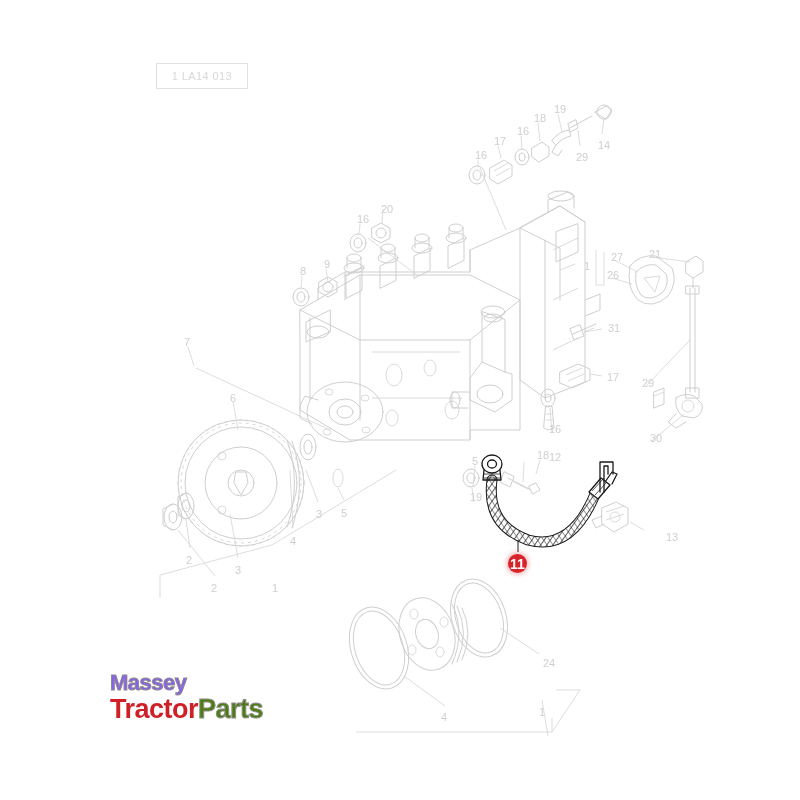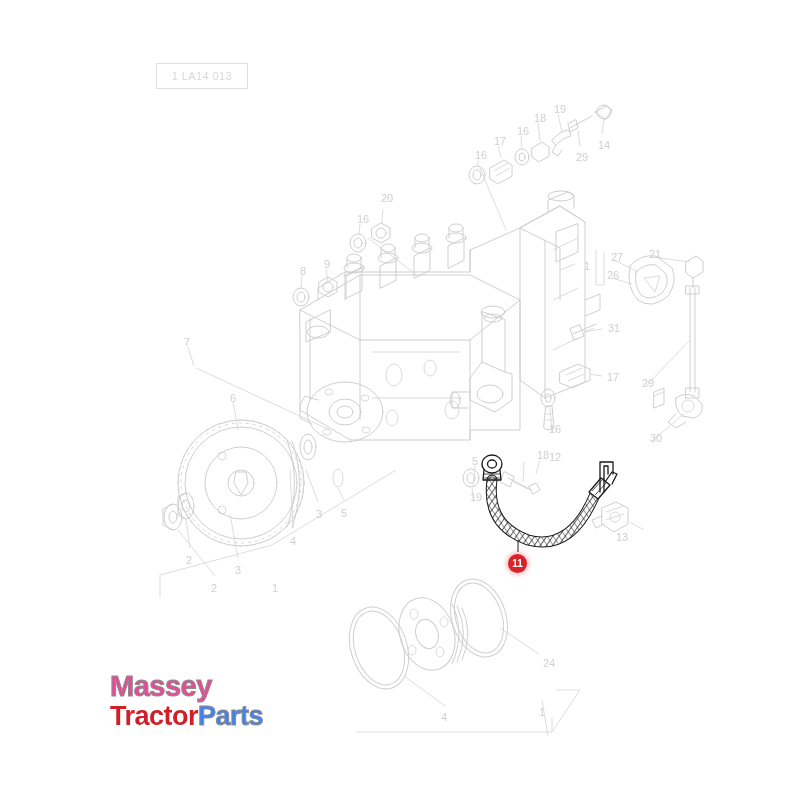--- a/index.html
+++ b/index.html
@@ -52,37 +52,37 @@
     width: 180px;
     height: 56px;
     user-select: none;
   }
   .logo-line {
     font-weight: bold;
     line-height: 1;
     white-space: nowrap;
   }
   #logo-line1 {
-    font-size: 29px;
-    color: #ec4899;
+    font-size: 22px;
+    color: #8b5cf6;
     -webkit-text-stroke: 1px #8d8d8d;
     text-shadow: 0 0 0 #8d8d8d;
     letter-spacing: -0.5px;
   }
   #logo-line2 {
     font-size: 27px;
     letter-spacing: -0.5px;
     margin-top: 2px;
   }
   #logo-tractor {
     color: #cf2027;
     text-align: center;
   }
   #logo-parts {
-    color: #3b82f6;
+    color: #4d7c0f;
     -webkit-text-stroke: 1px #8d8d8d;
   }
   
   .callout {
     position: absolute;
     font-size: 11px;
     color: #cfcfcf;
     line-height: 1;
     user-select: none;
     white-space: nowrap;
@@ -95,21 +95,21 @@
     width: 19px;
     height: 19px;
     border-radius: 50%;
     background: #d8232a;
     box-shadow: 0 0 4px 2px rgba(216,35,42,0.28);
     display: flex;
     align-items: center;
     justify-content: center;
   }
   #highlight-badge-label {
-    font-size: 10px;
+    font-size: 14px;
     font-weight: bold;
     color: #ffffff;
     line-height: 1;
   }
 </style>
 </head>
 <body>
 
 <div id="stage">
 
@@ -448,42 +448,42 @@
 
   <div id="callout-layer">
       <span class="callout" style="left: 475px; top: 150px;">16</span>
       <span class="callout" style="left: 494px; top: 136px;">17</span>
       <span class="callout" style="left: 517px; top: 126px;">16</span>
       <span class="callout" style="left: 534px; top: 113px;">18</span>
       <span class="callout" style="left: 554px; top: 104px;">19</span>
       <span class="callout" style="left: 576px; top: 152px;">29</span>
       <span class="callout" style="left: 598px; top: 140px;">14</span>
       <span class="callout" style="left: 357px; top: 214px;">16</span>
-      <span class="callout" style="left: 381px; top: 193px;">20</span>
+      <span class="callout" style="left: 381px; top: 204px;">20</span>
       <span class="callout" style="left: 300px; top: 266px;">8</span>
       <span class="callout" style="left: 324px; top: 259px;">9</span>
       <span class="callout" style="left: 584px; top: 261px;">1</span>
       <span class="callout" style="left: 611px; top: 252px;">27</span>
       <span class="callout" style="left: 649px; top: 249px;">21</span>
       <span class="callout" style="left: 607px; top: 270px;">26</span>
       <span class="callout" style="left: 608px; top: 323px;">31</span>
       <span class="callout" style="left: 184px; top: 337px;">7</span>
       <span class="callout" style="left: 607px; top: 372px;">17</span>
       <span class="callout" style="left: 642px; top: 378px;">29</span>
       <span class="callout" style="left: 230px; top: 393px;">6</span>
       <span class="callout" style="left: 549px; top: 424px;">16</span>
       <span class="callout" style="left: 650px; top: 433px;">30</span>
       <span class="callout" style="left: 472px; top: 456px;">5</span>
       <span class="callout" style="left: 521px; top: 452px; margin-left: 28px;">12</span>
       <span class="callout" style="left: 537px; top: 450px;">18</span>
       <span class="callout" style="left: 316px; top: 509px;">3</span>
       <span class="callout" style="left: 341px; top: 508px;">5</span>
       <span class="callout" style="left: 290px; top: 536px;">4</span>
       <span class="callout" style="left: 470px; top: 492px;">19</span>
-      <span class="callout" style="left: 616px; top: 532px;">13</span>
+      <span class="callout" style="left: 666px; top: 532px;">13</span>
       <span class="callout" style="left: 186px; top: 555px;">2</span>
       <span class="callout" style="left: 235px; top: 565px;">3</span>
       <span class="callout" style="left: 211px; top: 583px;">2</span>
       <span class="callout" style="left: 272px; top: 583px;">1</span>
       <span class="callout" style="left: 543px; top: 658px;">24</span>
       <span class="callout" style="left: 441px; top: 712px;">4</span>
       <span class="callout" style="left: 539px; top: 707px;">1</span>
     </div>
 
   <div id="highlight-badge">

